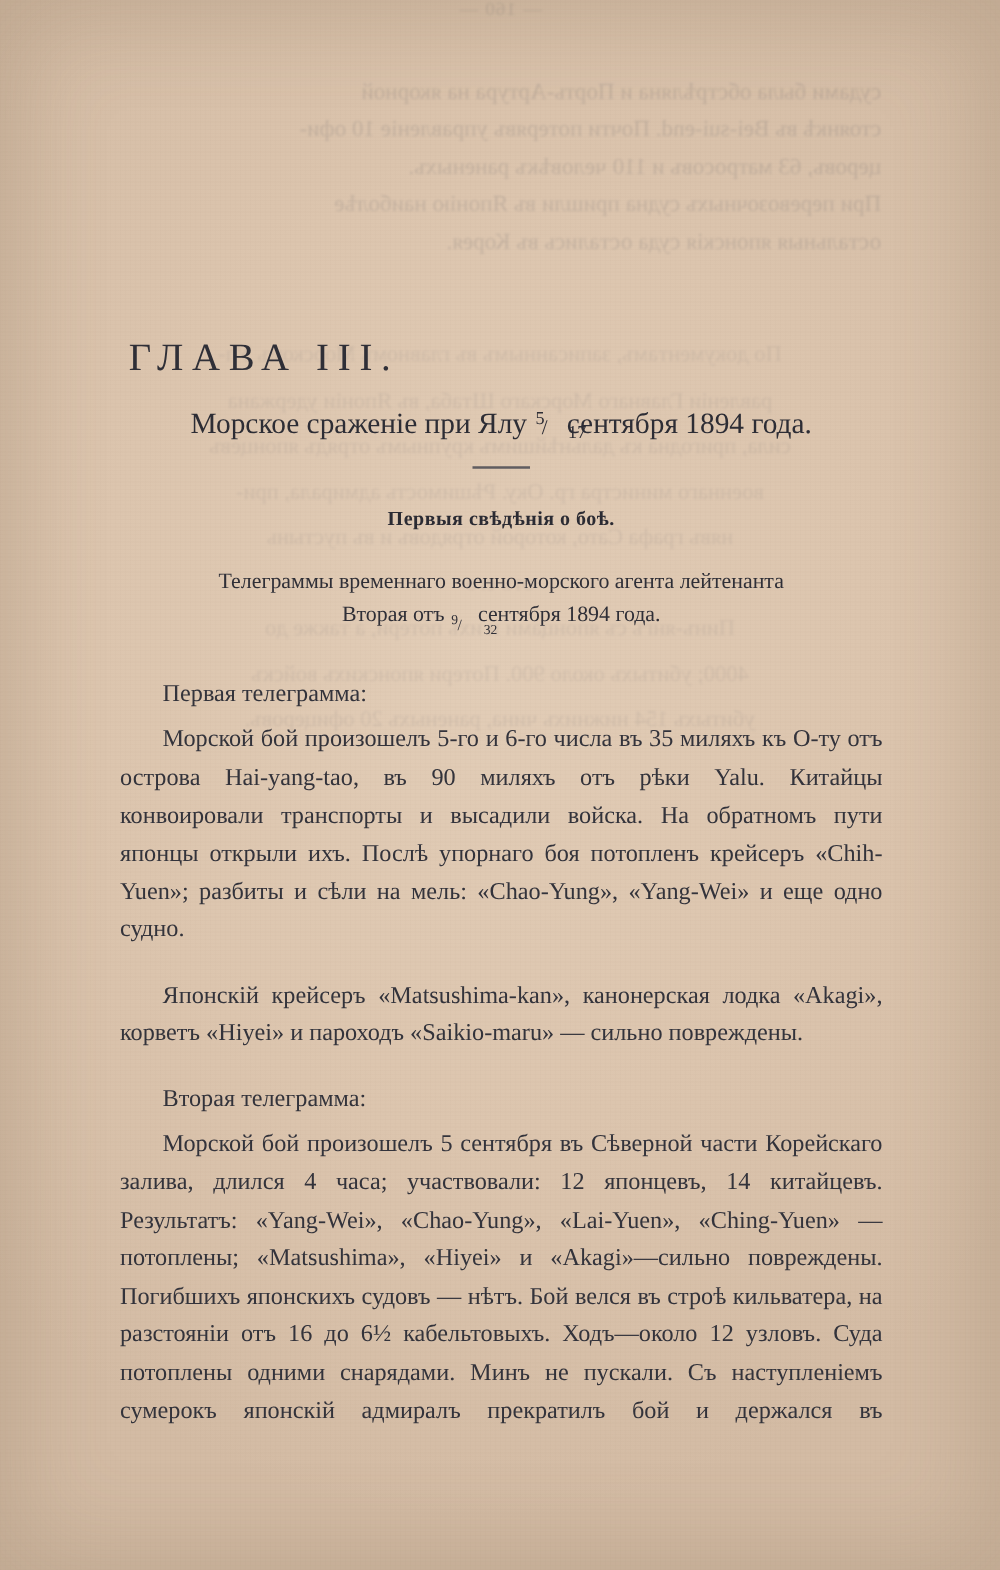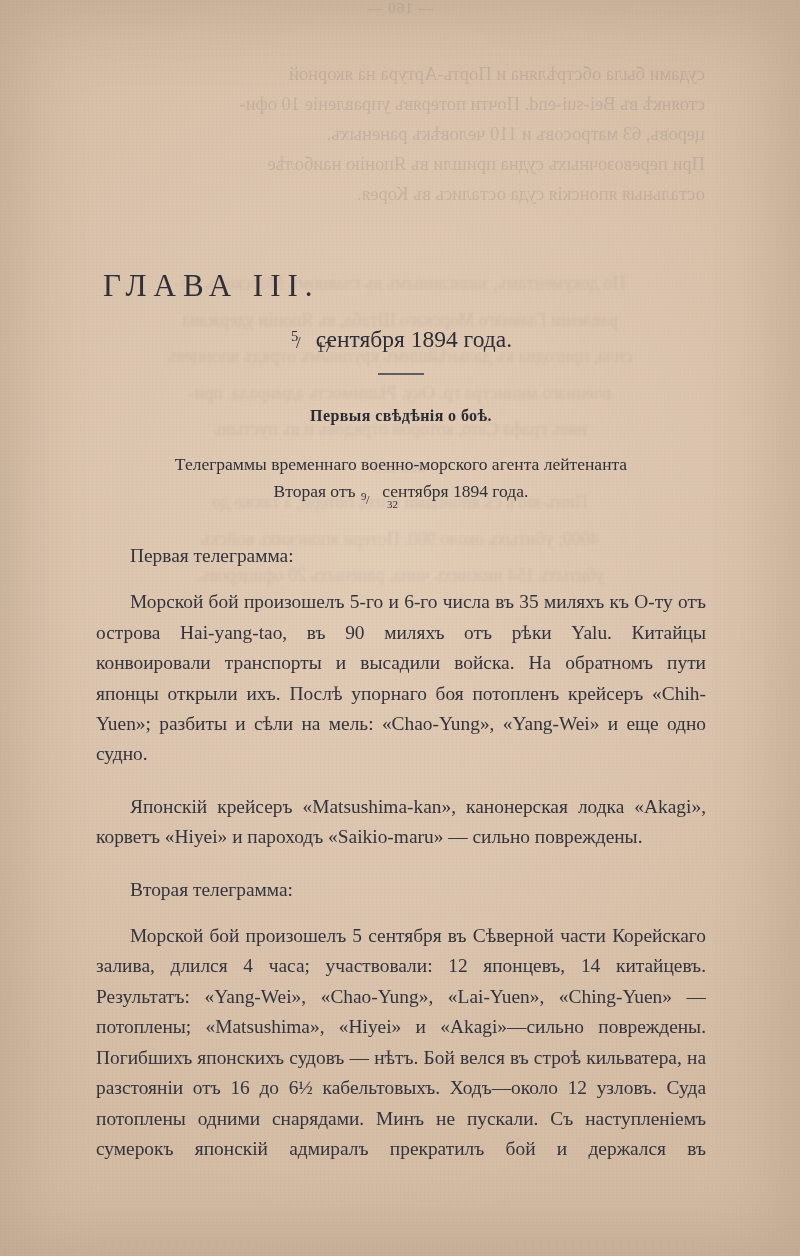--- a/index.html
+++ b/index.html
@@ -168,21 +168,21 @@
 
   p.body {
     margin: 0;
     font-size: 19.4px;
     line-height: 30.4px;
     text-align: justify;
     text-align-last: left;
     color: #33333b;
   }
   p.lead { margin-top: 36px; text-indent: 34px; }
-  p.para { margin-top: 16px; text-indent: 34px; }
+  p.para { margin-top: 6px; text-indent: 34px; }
   p.gap  { margin-top: 22px; text-indent: 34px; }
   p.last { text-align-last: justify; }
 </style>
 </head>
 <body>
 
 <div class="page">
 
   <div class="bleed">
     <div class="bl-num">— 160 —</div>
@@ -207,20 +207,21 @@
     <div>убитыхъ 154 нижнихъ чина, раненыхъ 20 офицеровъ.</div>
   </div>
 
   <div class="grain"></div>
 
   <div class="content">
 
     <h1 class="chapter-title">ГЛАВА III.</h1>
 
     <h2 class="chapter-subtitle">
+      <span>Морское сраженіе при Ялу</span>
       <span class="frac"><span class="num">5</span><span class="sl">/</span><span class="den">17</span></span>
       <span>сентября 1894 года.</span>
     </h2>
 
     <div class="rule"></div>
 
     <h3 class="section-head">Первыя свѣдѣнія о боѣ.</h3>
 
     <div class="telegram-note">
       <span class="ln">Телеграммы временнаго военно-морского агента лейтенанта</span>

